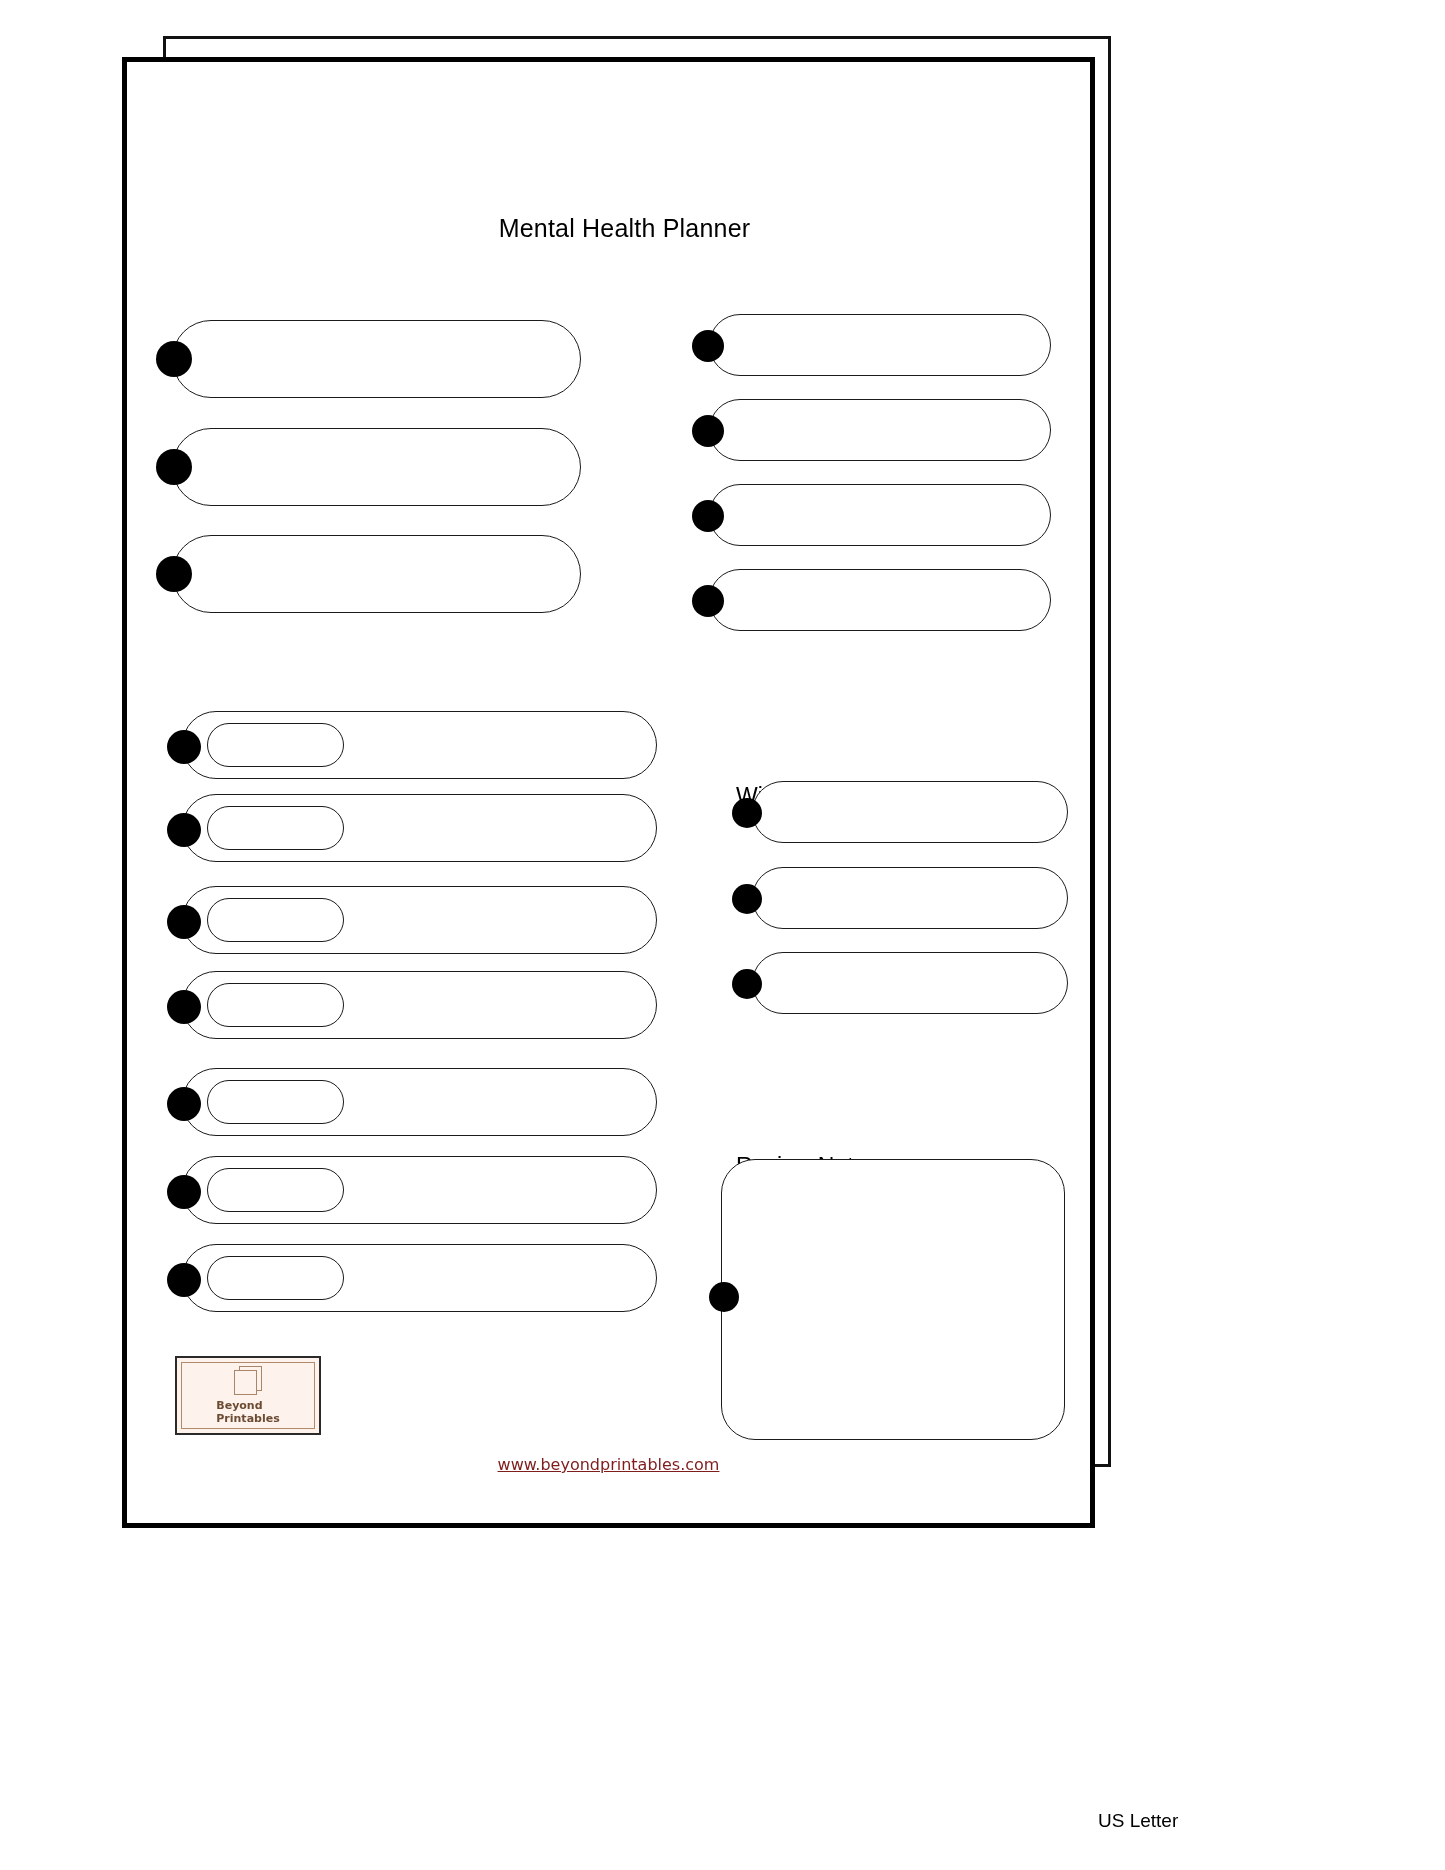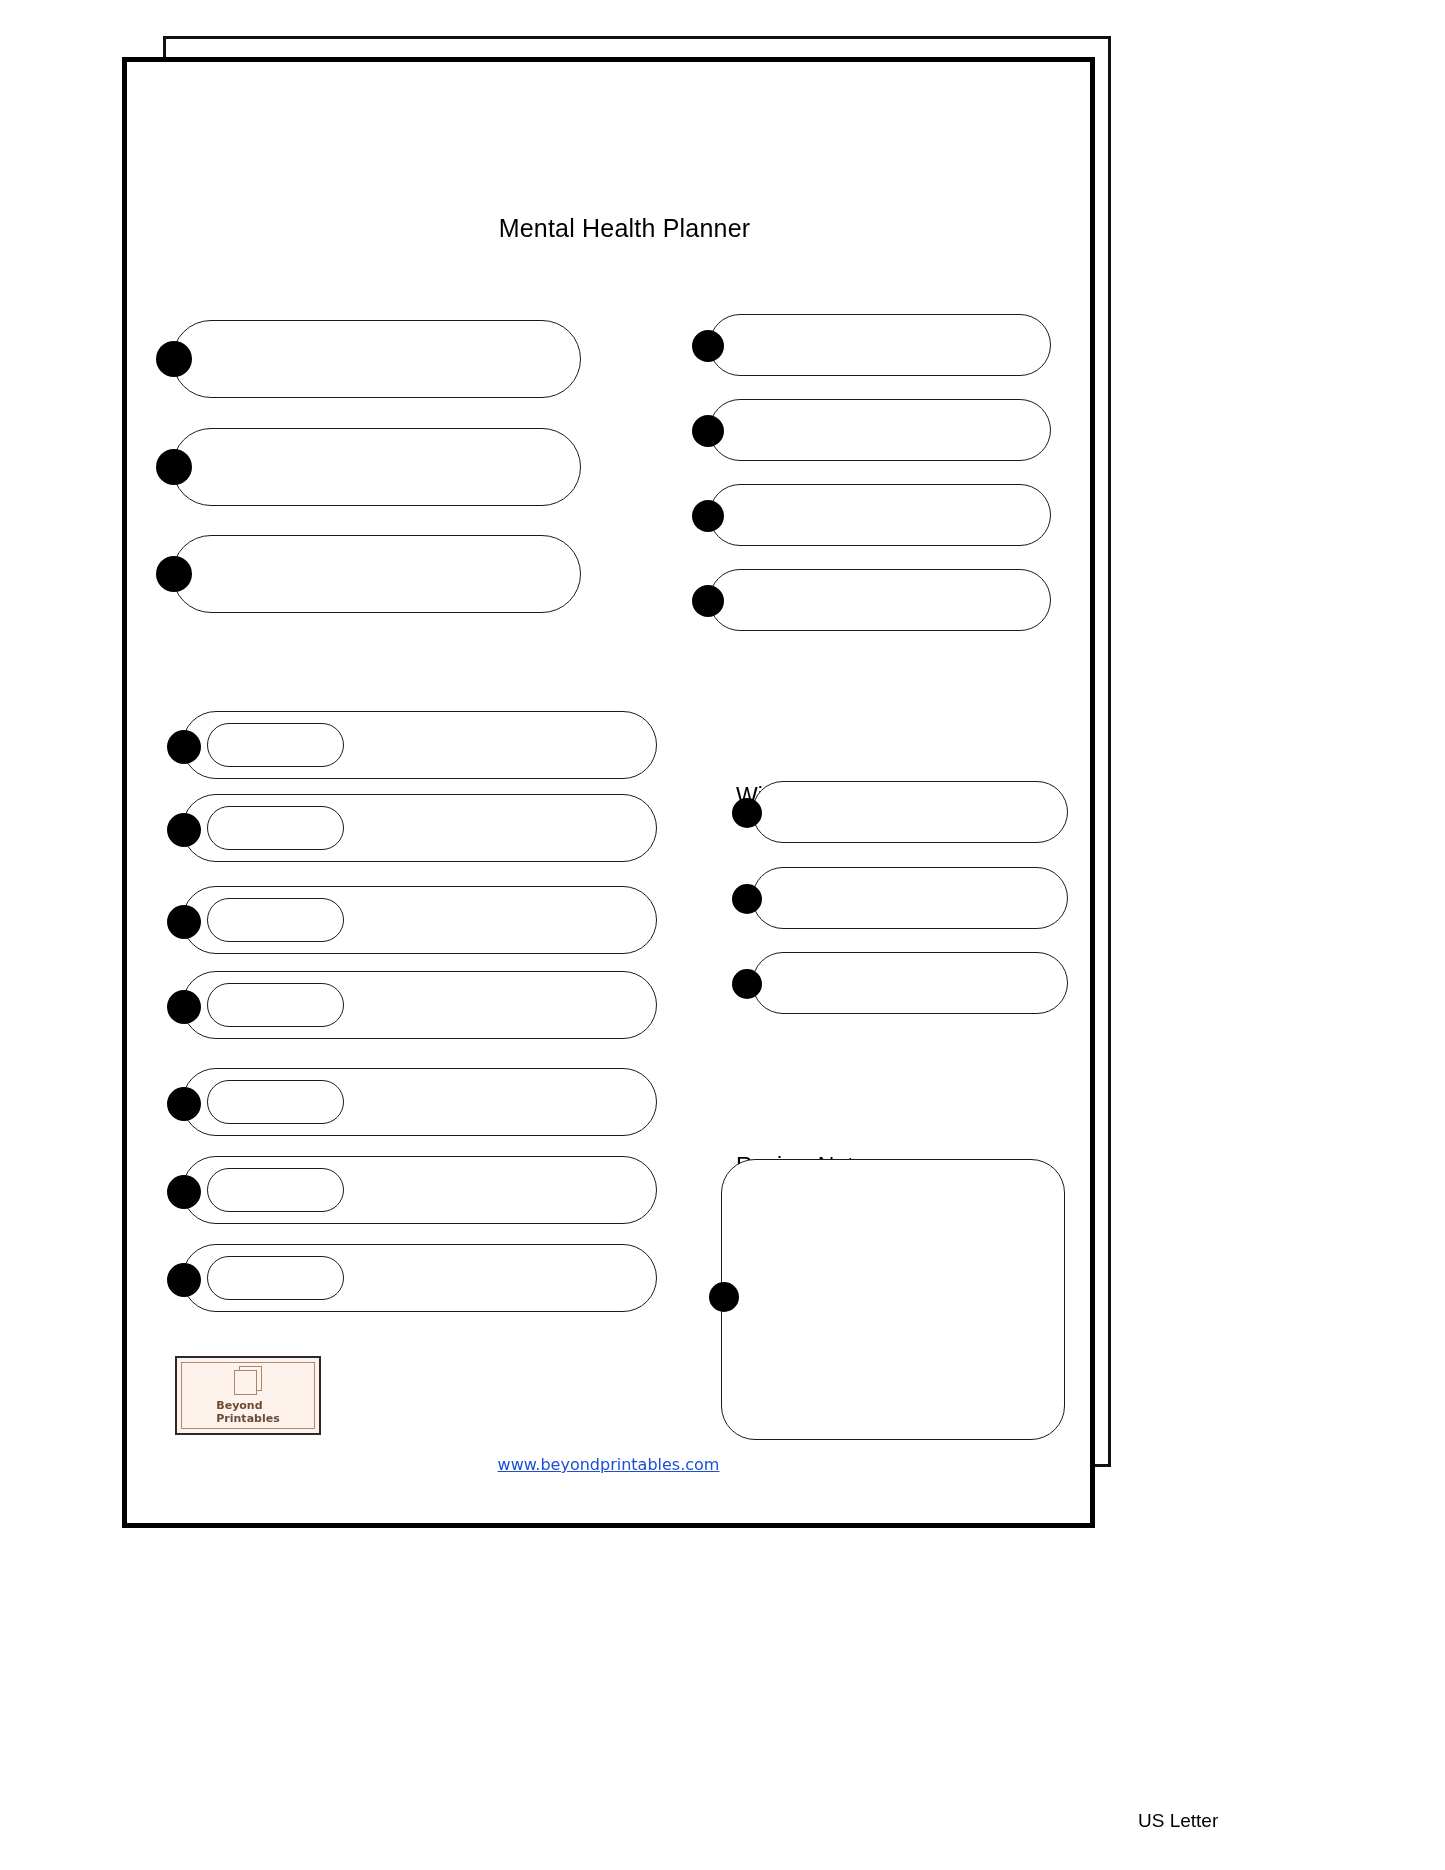--- a/index.html
+++ b/index.html
@@ -62,25 +62,25 @@
   #logo-mark .sheet-f{
     position:absolute;left:0;top:4px;width:21px;height:23px;
     border:1.6px solid #a9866a;background:#fdf3ec;
   }
   #logo-text{
     font-size:11px;line-height:12.5px;color:#6b4b33;
     font-family:"DejaVu Sans", sans-serif;font-weight:600;
   }
   #site-url{
     position:absolute;left:0;top:1393px;width:963px;text-align:center;
-    font-size:16px;text-decoration:underline;color:#1d4ed8;
+    font-size:16px;text-decoration:underline;color:#7f1d1d;
     font-family:"DejaVu Sans", sans-serif;
   }
   #paper-size{
-    position:absolute;left:1098px;top:1810px;font-size:19px;margin-left:40px;
+    position:absolute;left:1098px;top:1810px;font-size:19px;
   }
 </style>
 </head>
 <body>
 
 <div id="page-shadow"></div>
 
 <div id="page-sheet">
 
   <div id="doc-title" style="top:152px;">Mental Health Planner</div>

